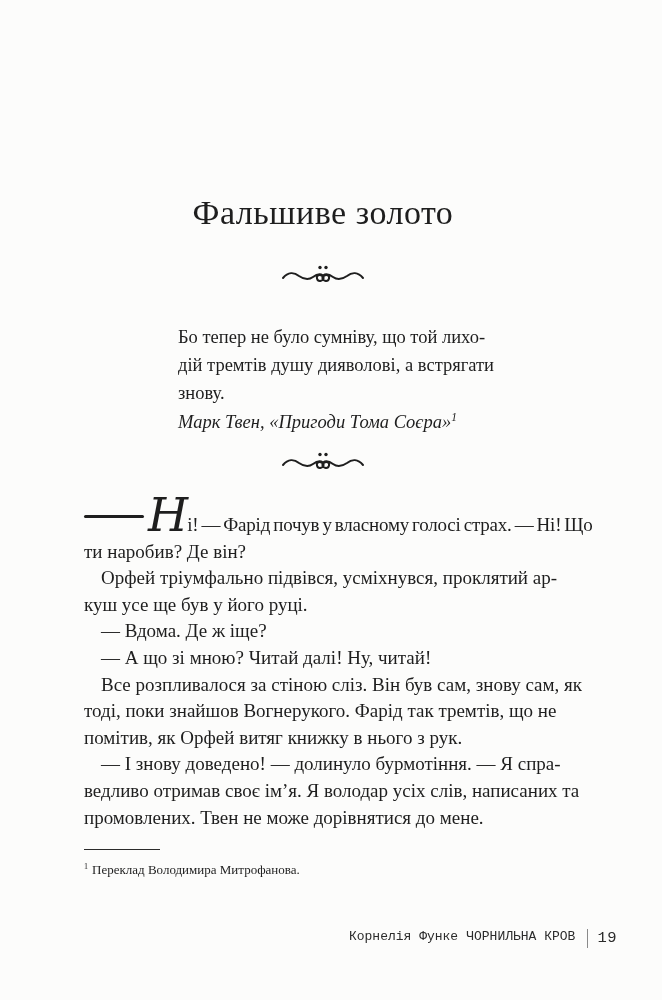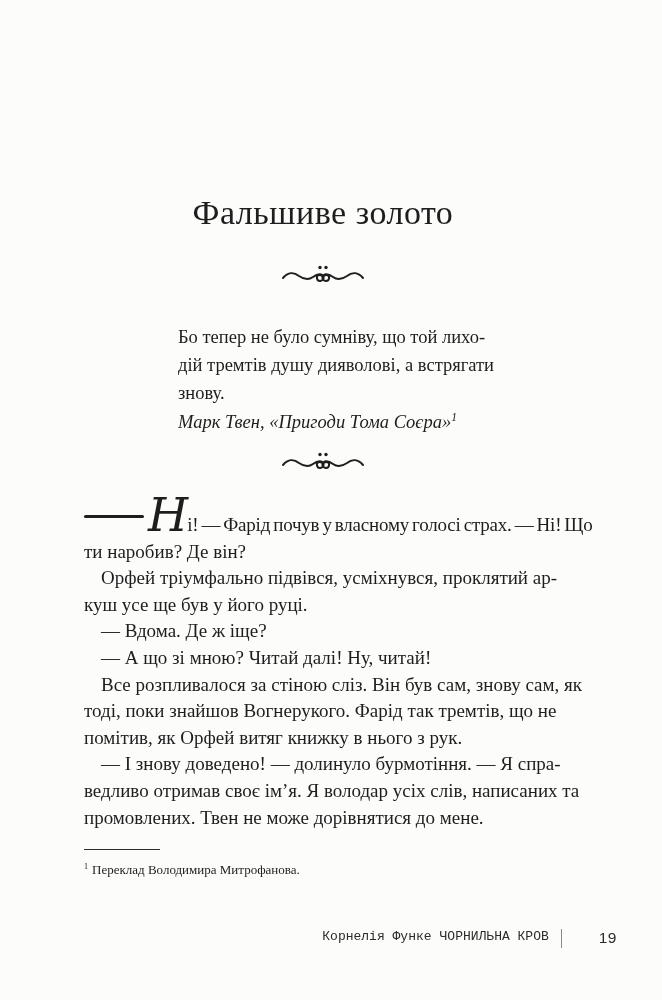--- a/index.html
+++ b/index.html
@@ -79,24 +79,23 @@
     color:#2b2b2b;
     white-space:nowrap;
   }
   .footer-author { margin-right:8px; }
   .footer-divider {
     width:1px; height:19px;
     background:#8a8a8a;
     margin:0 9px 0 12px;
   }
   .footer-page {
-    font-family:Liberation Sans, sans-serif;
+    font-family:Liberation Mono, monospace;
     font-size:15.5px;
     letter-spacing:0.5px;
-    margin-left:28px;
   }
 </style>
 </head>
 <body>
 
 <div class="page">
 
   <h1 class="chapter-title">Фальшиве золото</h1>
 
   <div class="flourish flourish-1">

